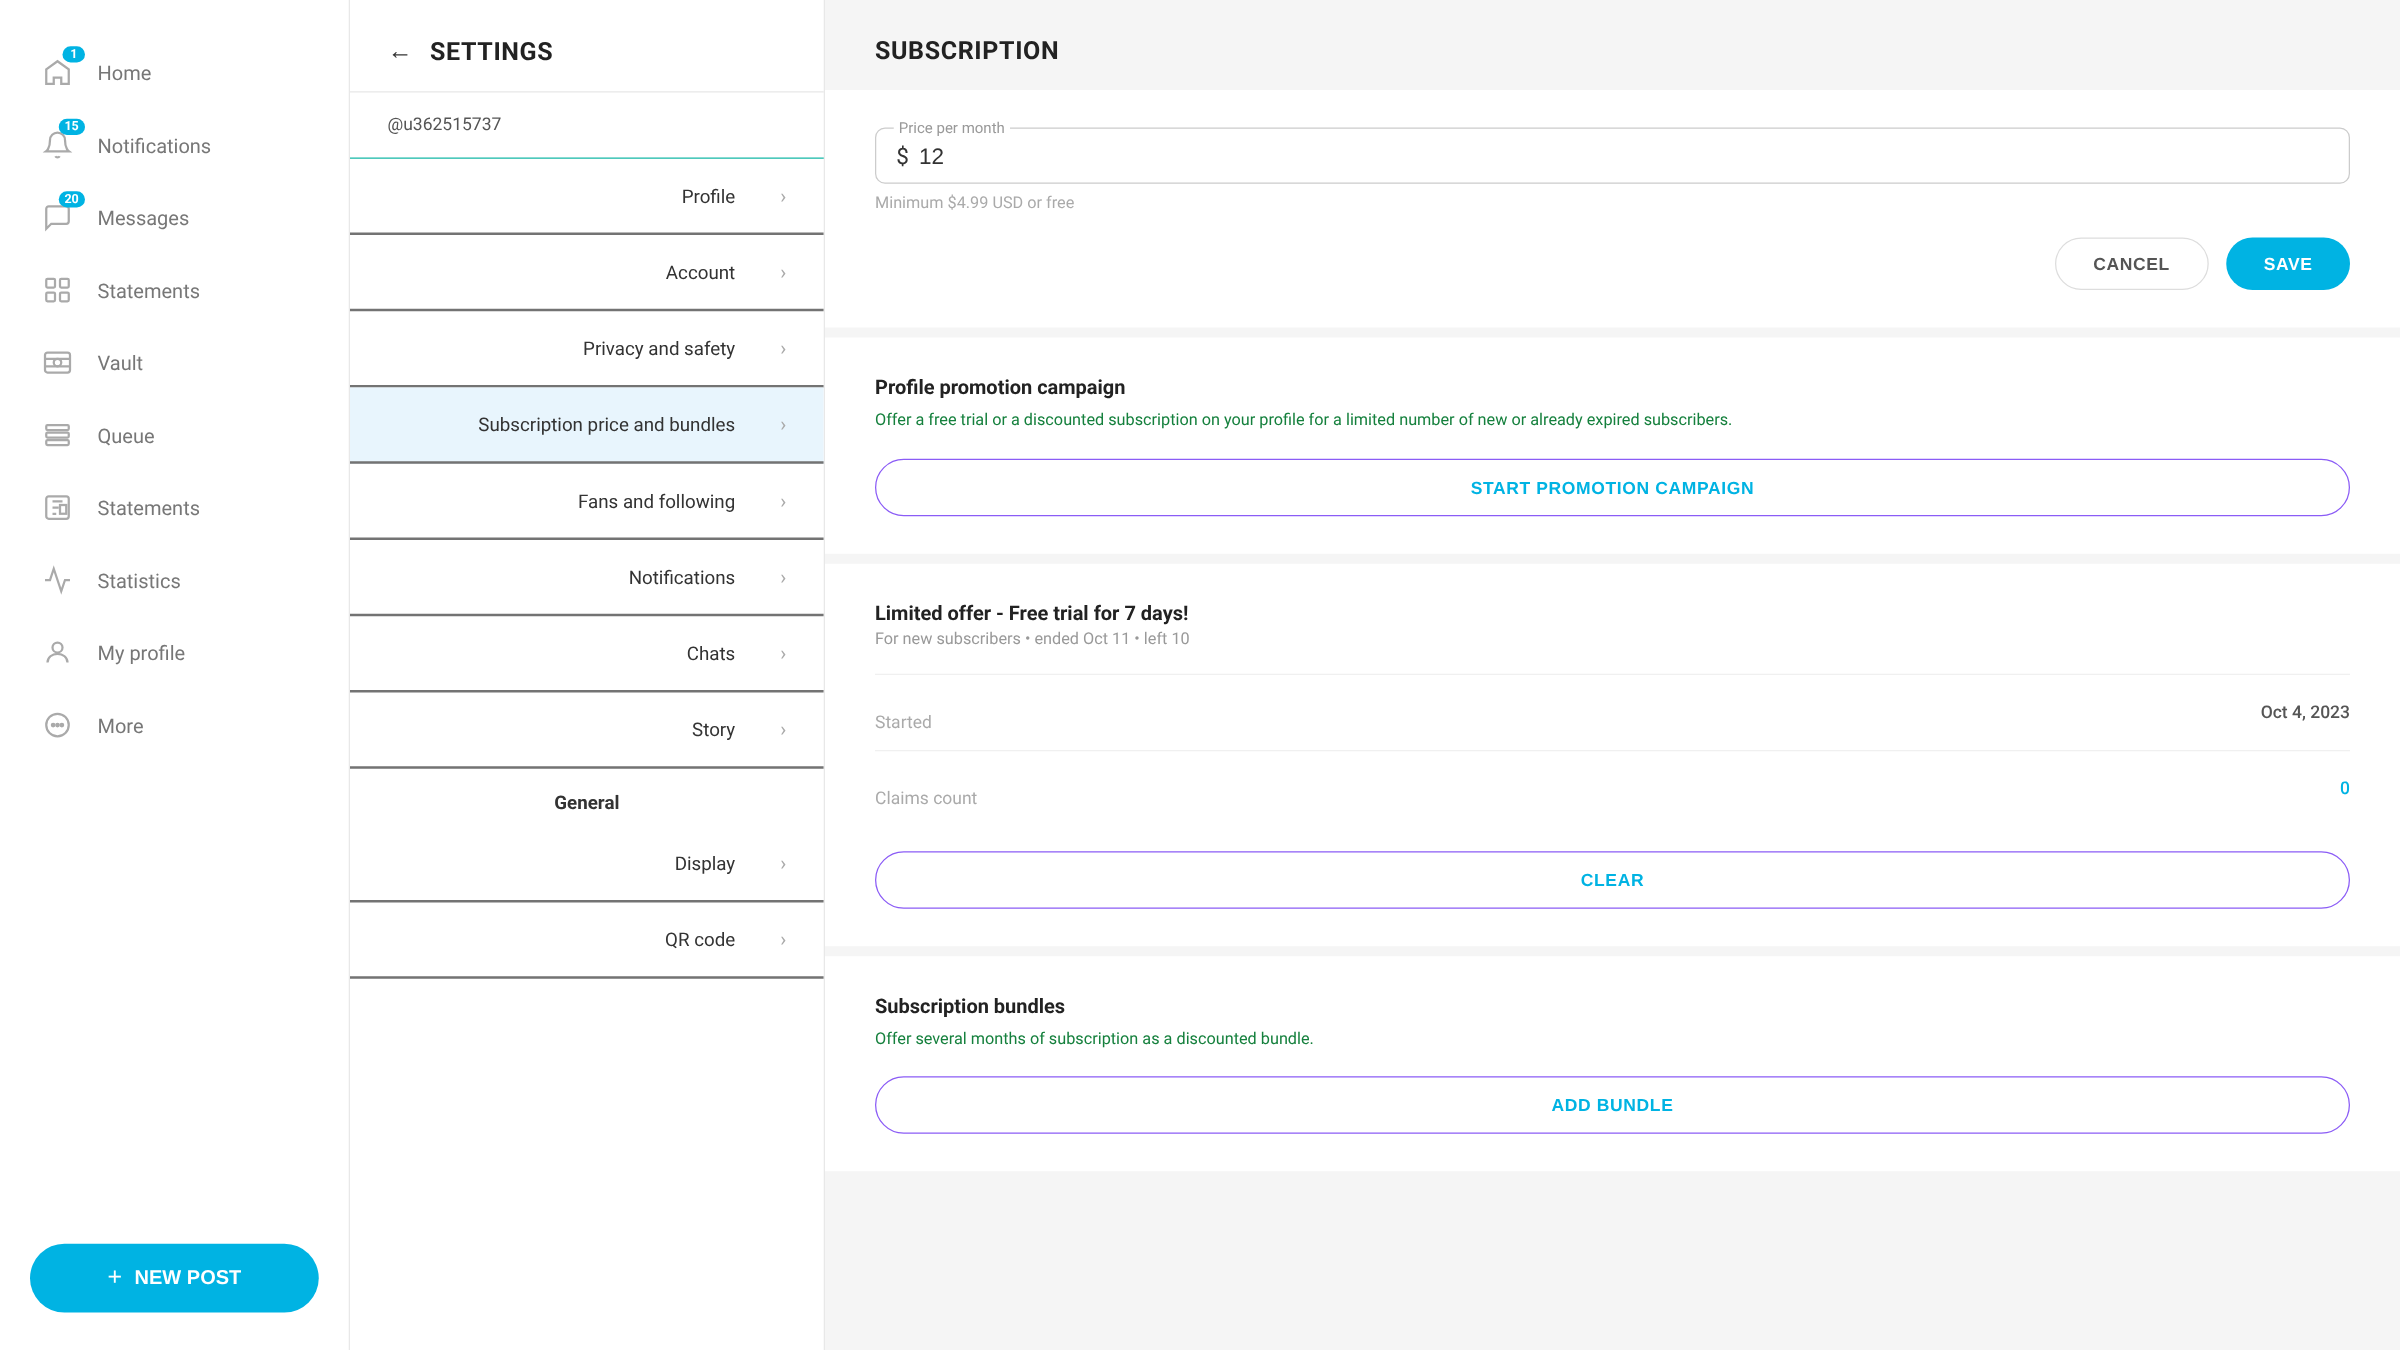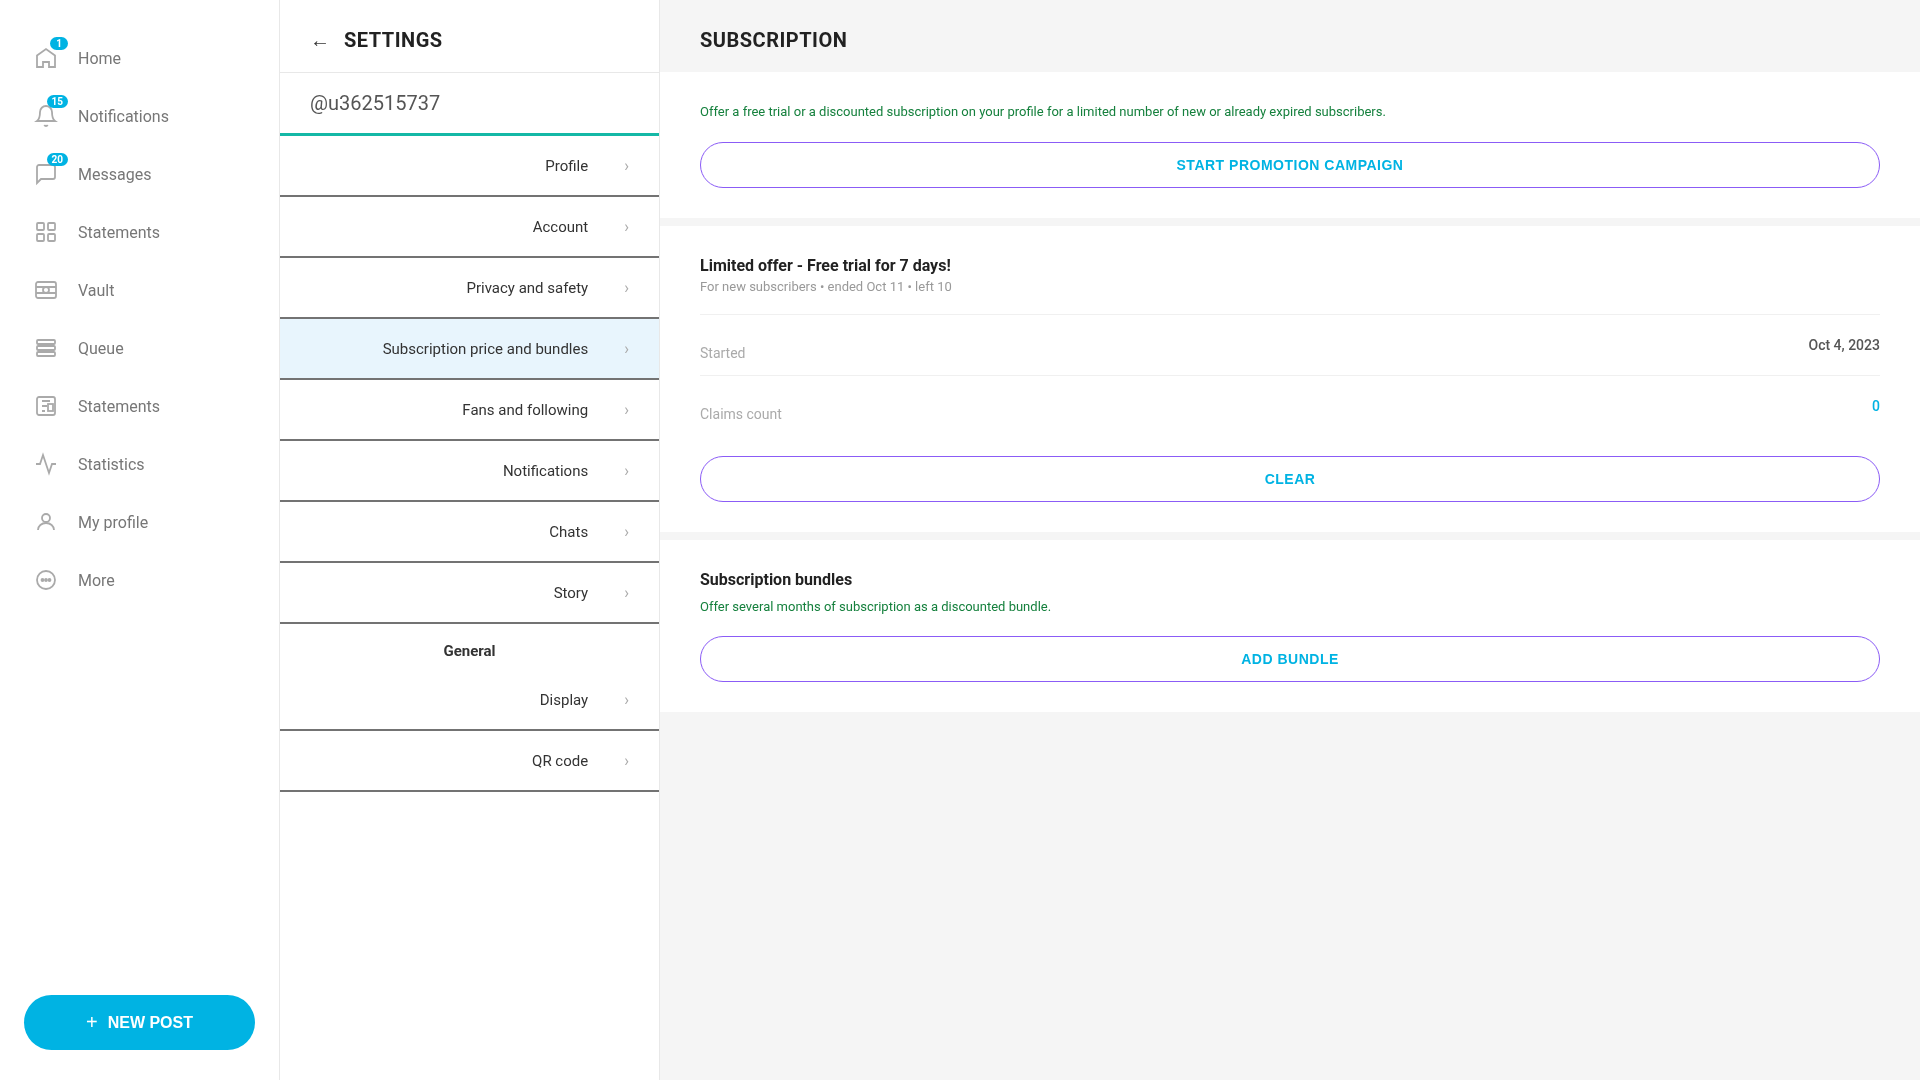--- a/index.html
+++ b/index.html
@@ -110,23 +110,23 @@
       font-size: 20px;
     }
     .settings-title {
       font-size: 20px;
       font-weight: 700;
       color: #222;
       letter-spacing: 0.5px;
     }
     .settings-user {
       padding: 18px 30px;
-      font-size: 20px;
+      font-size: 14px;
       color: #555;
-      border-bottom: 3px solid #14b8a6;
+      border-bottom: 1px solid #14b8a6;
     }
     .settings-menu {
       flex: 1;
       overflow-y: auto;
     }
     .settings-menu-item {
       display: flex;
       align-items: center;
       justify-content: flex-end;
       padding: 20px 30px;
@@ -459,22 +459,37 @@
       <span class="chevron">›</span>
     </div>
   </div>
 </div>
 
 <div class="subscription-panel">
   <div class="subscription-header">
     <span class="subscription-title">SUBSCRIPTION</span>
   </div>
 
+  <div class="price-section">
+    <div class="price-input-wrap">
+      <span class="price-input-label">Price per month</span>
+      <div class="price-input-row">
+        <span class="price-currency">$</span>
+        <input type="text" style="border: none; outline: none; font-size: 18px; color: rgb(51, 51, 51); width: 100%; background: transparent;" value="12">
+      </div>
+    </div>
+    <div class="price-hint">Minimum $4.99 USD or free</div>
+    <div class="price-actions">
+      <button class="btn-cancel">CANCEL</button>
+      <button class="btn-save">SAVE</button>
+    </div>
+  </div>
 
   <div class="card">
+    <div class="card-title">Profile promotion campaign</div>
     <div class="card-desc">Offer a free trial or a discounted subscription on your profile for a limited number of new or already expired subscribers.</div>
     <button class="btn-outline">START PROMOTION CAMPAIGN</button>
   </div>
 
   <div class="card">
     <div class="offer-title">Limited offer - Free trial for 7 days!</div>
     <div class="offer-subtitle">For new subscribers  •  ended Oct 11  •  left 10</div>
     <div class="offer-detail-row">
       <span class="offer-detail-label">Started</span>
       <span class="offer-detail-value dark">Oct 4, 2023</span>

